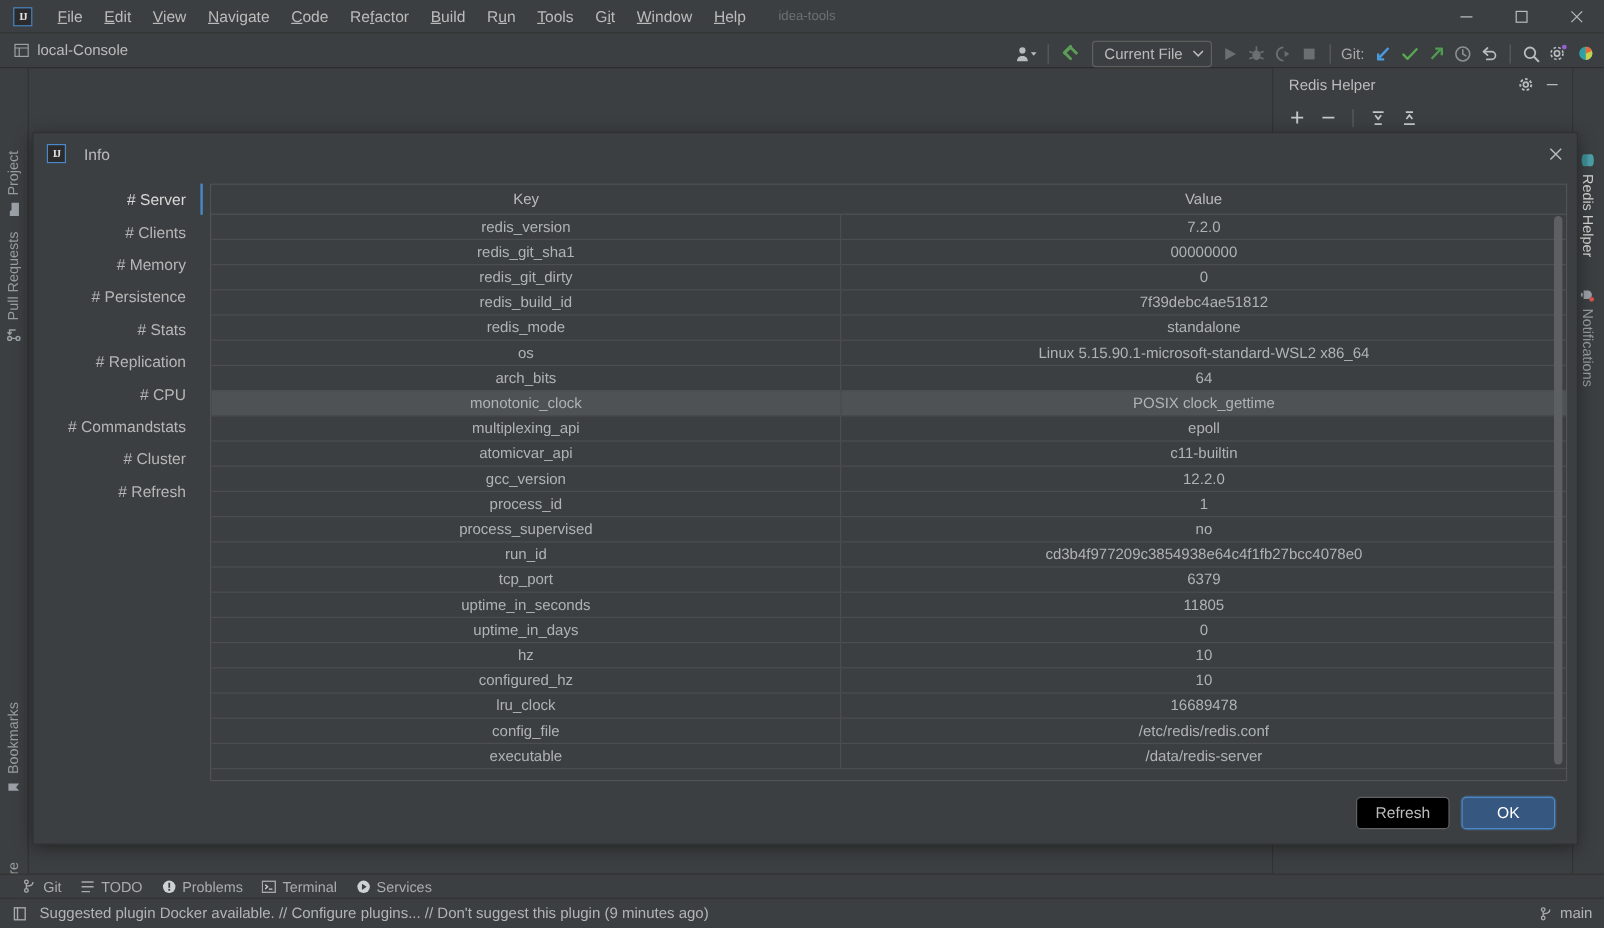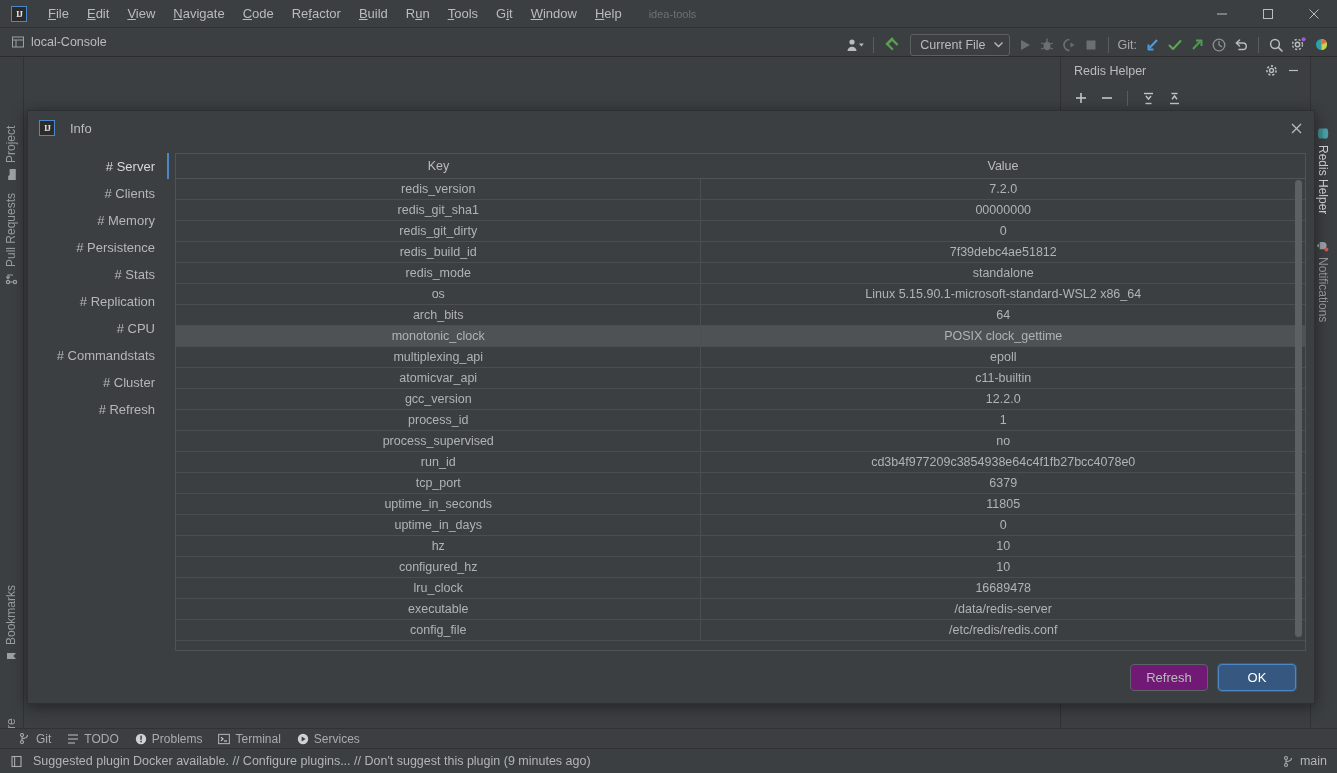--- a/index.html
+++ b/index.html
@@ -151,21 +151,21 @@
   }
 
   .dlg-foot {
     height: 52px; flex: 0 0 52px; display: flex; align-items: center;
     justify-content: flex-end; gap: 10px; padding-right: 18px;
   }
   .btn {
     height: 27px; min-width: 78px; border-radius: 4px; font-size: 13px;
     display: flex; align-items: center; justify-content: center; padding: 0 14px;
   }
-  .btn.secondary { background: #701a75; border: 1px solid #5e6265; color: #bbbbbb; }
+  .btn.secondary { background: #000000; border: 1px solid #5e6265; color: #bbbbbb; }
   .btn.primary {
     background: #365880; border: 1px solid #4a88c7; color: #ffffff;
     box-shadow: 0 0 0 1px rgba(74,136,199,.35);
   }
 
   
   .bottom-strip {
     position: absolute; left: 0; right: 0; bottom: 25px; height: 20px;
     background: #3c3f41; border-top: 1px solid #323232;
     display: flex; align-items: center; padding-left: 12px; gap: 2px;
@@ -553,26 +553,26 @@
               </tr>
               <tr>
                 <td class="k">configured_hz</td>
                 <td>10</td>
               </tr>
               <tr>
                 <td class="k">lru_clock</td>
                 <td>16689478</td>
               </tr>
               <tr>
+                <td class="k">config_file</td>
+                <td>/etc/redis/redis.conf</td>
+              </tr>
+              <tr>
                 <td class="k">executable</td>
                 <td>/data/redis-server</td>
-              </tr>
-              <tr>
-                <td class="k">config_file</td>
-                <td>/etc/redis/redis.conf</td>
               </tr>
             </tbody>
         </table>
         <div class="vscroll">
           <div class="thumb" id="tbl-thumb" style="height: 457px; top: 0px;"></div>
         </div>
       </div>
     </div>
 
     <div class="dlg-foot">

